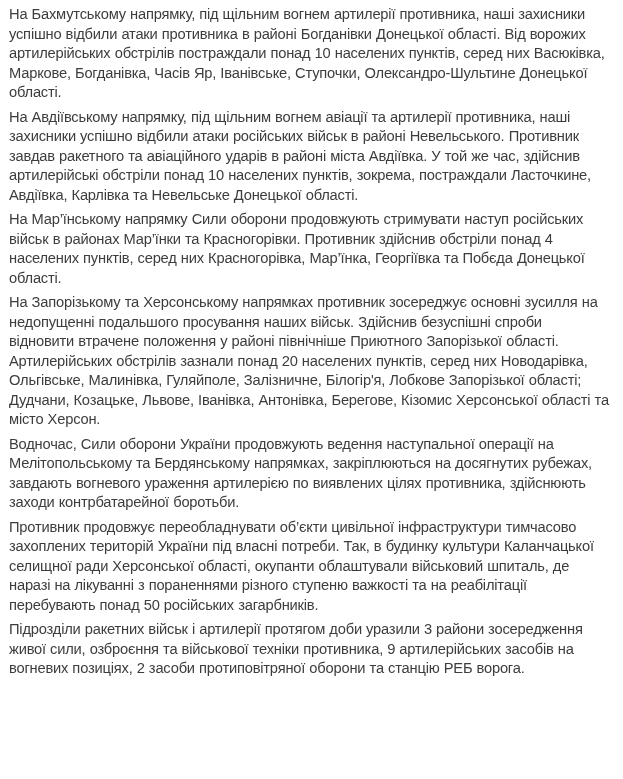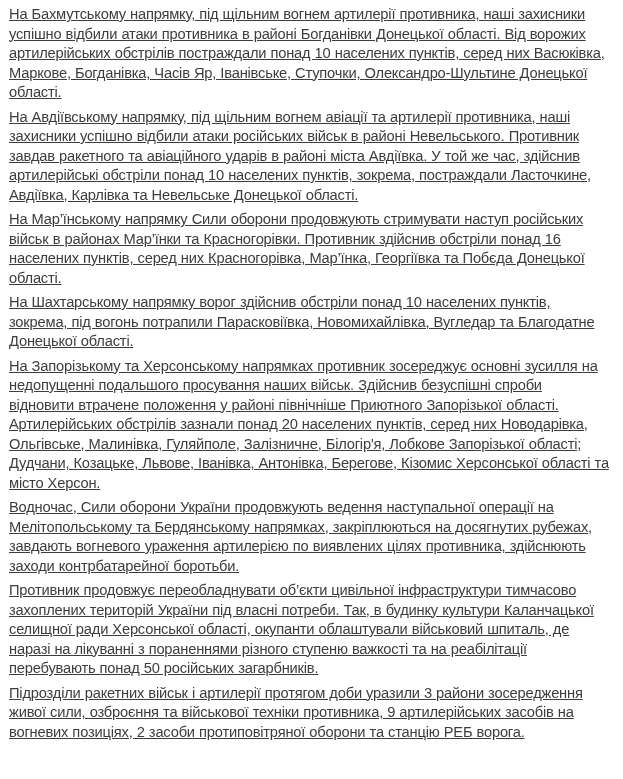--- a/index.html
+++ b/index.html
@@ -19,31 +19,29 @@
     padding: 5px 13px 6px 9px;
   }
   .post-body p {
     margin: 0 0 5px 0;
     font-size: 14.7px;
     line-height: 19.5px;
     letter-spacing: -0.2px;
     color: #3d3d3d;
     text-align: left;
     word-spacing: 0.3px;
-    text-decoration: underline;
   }
   .post-body p:last-child {
     margin-bottom: 0;
   }
 </style>
 </head>
 <body>
 
 <div class="post-body">
   <p>На Бахмутському напрямку, під щільним вогнем артилерії противника, наші захисники успішно відбили атаки противника в районі Богданівки Донецької області. Від ворожих артилерійських обстрілів постраждали понад 10 населених пунктів, серед них Васюківка, Маркове, Богданівка, Часів Яр, Іванівське, Ступочки, Олександро-Шультине Донецької області.</p>
   <p>На Авдіївському напрямку, під щільним вогнем авіації та артилерії противника, наші захисники успішно відбили атаки російських військ в районі Невельського. Противник завдав ракетного та авіаційного ударів в районі міста Авдіївка. У той же час, здійснив артилерійські обстріли понад 10 населених пунктів, зокрема, постраждали Ласточкине, Авдіївка, Карлівка та Невельське Донецької області.</p>
-  <p>На Мар’їнському напрямку Сили оборони продовжують стримувати наступ російських військ в районах Мар’їнки та Красногорівки. Противник здійснив обстріли понад 16 населених пунктів, серед них Красногорівка, Мар’їнка, Георгіївка та Побєда Донецької області.</p>
-  <p>На Шахтарському напрямку ворог здійснив обстріли понад 10 населених пунктів, зокрема, під вогонь потрапили Парасковіївка, Новомихайлівка, Вугледар та Благодатне Донецької області.</p>
+  <p>На Мар’їнському напрямку Сили оборони продовжують стримувати наступ російських військ в районах Мар’їнки та Красногорівки. Противник здійснив обстріли понад 4 населених пунктів, серед них Красногорівка, Мар’їнка, Георгіївка та Побєда Донецької області.</p>
   <p>На Запорізькому та Херсонському напрямках противник зосереджує основні зусилля на недопущенні подальшого просування наших військ. Здійснив безуспішні спроби відновити втрачене положення у районі північніше Приютного Запорізької області. Артилерійських обстрілів зазнали понад 20 населених пунктів, серед них Новодарівка, Ольгівське, Малинівка, Гуляйполе, Залізничне, Білогір'я, Лобкове Запорізької області; Дудчани, Козацьке, Львове, Іванівка, Антонівка, Берегове, Кізомис Херсонської області та місто Херсон.</p>
   <p>Водночас, Сили оборони України продовжують ведення наступальної операції на Мелітопольському та Бердянському напрямках, закріплюються на досягнутих рубежах, завдають вогневого ураження артилерією по виявлених цілях противника, здійснюють заходи контрбатарейної боротьби.</p>
   <p>Противник продовжує переобладнувати об’єкти цивільної інфраструктури тимчасово захоплених територій України під власні потреби. Так, в будинку культури Каланчацької селищної ради Херсонської області, окупанти облаштували військовий шпиталь, де наразі на лікуванні з пораненнями різного ступеню важкості та на реабілітації перебувають понад 50 російських загарбників.</p>
   <p>Підрозділи ракетних військ і артилерії протягом доби уразили 3 райони зосередження живої сили, озброєння та військової техніки противника, 9 артилерійських засобів на вогневих позиціях, 2 засоби протиповітряної оборони та станцію РЕБ ворога.</p>
 </div>
 
 </body></html>

